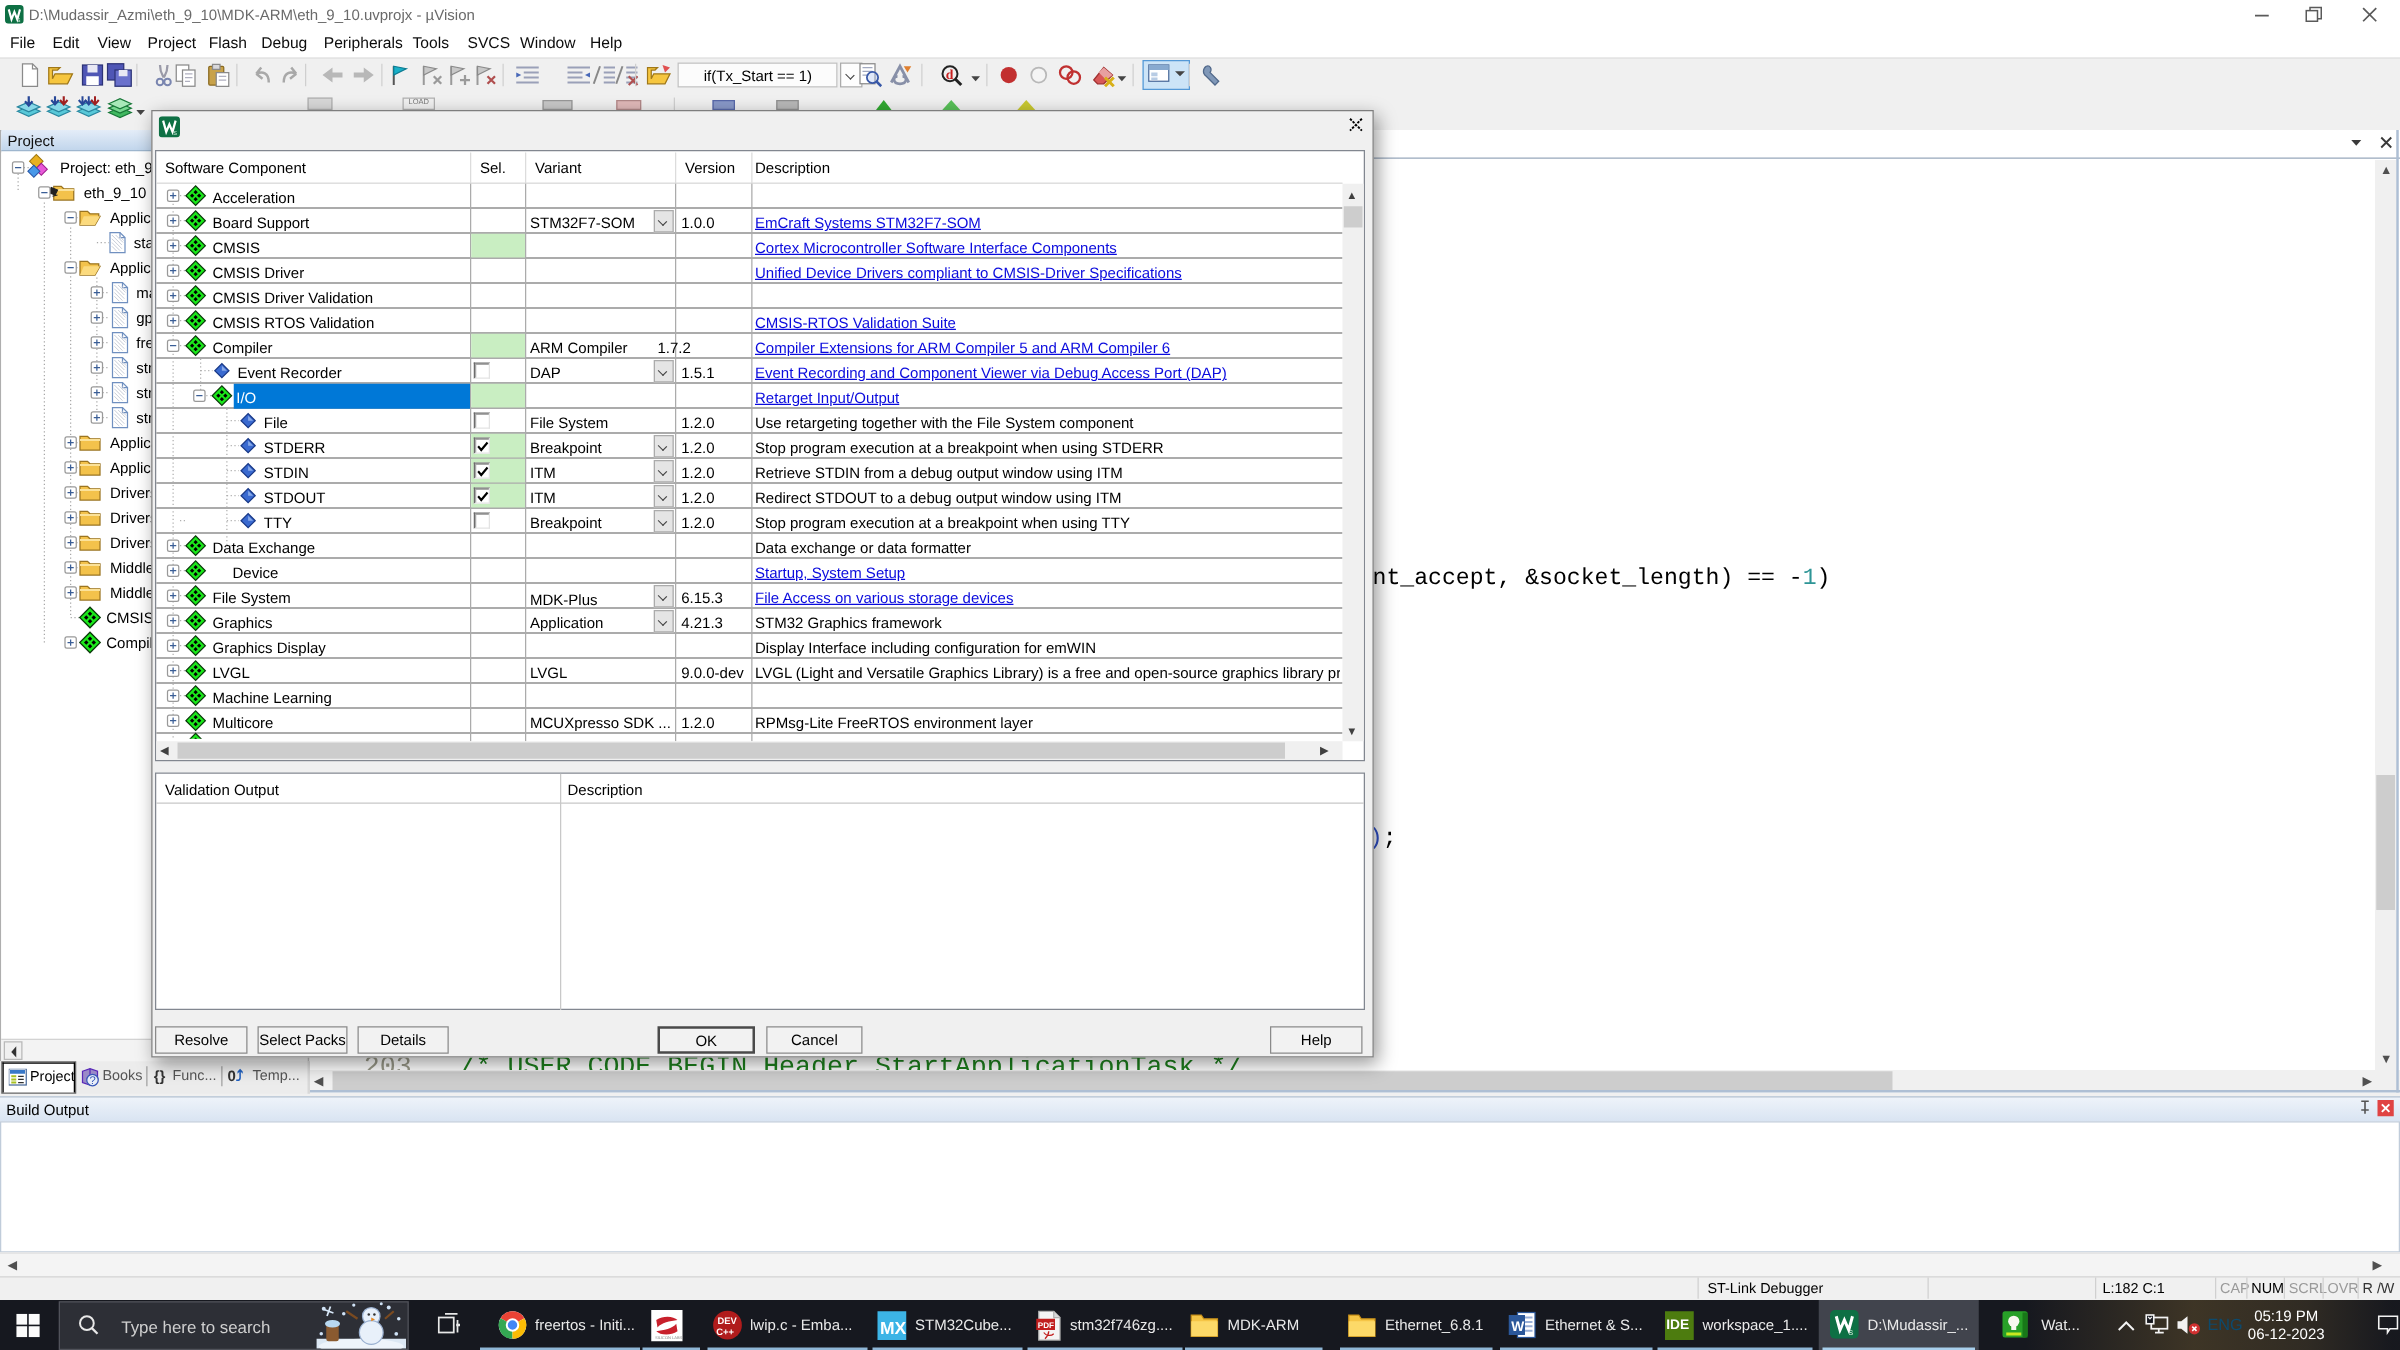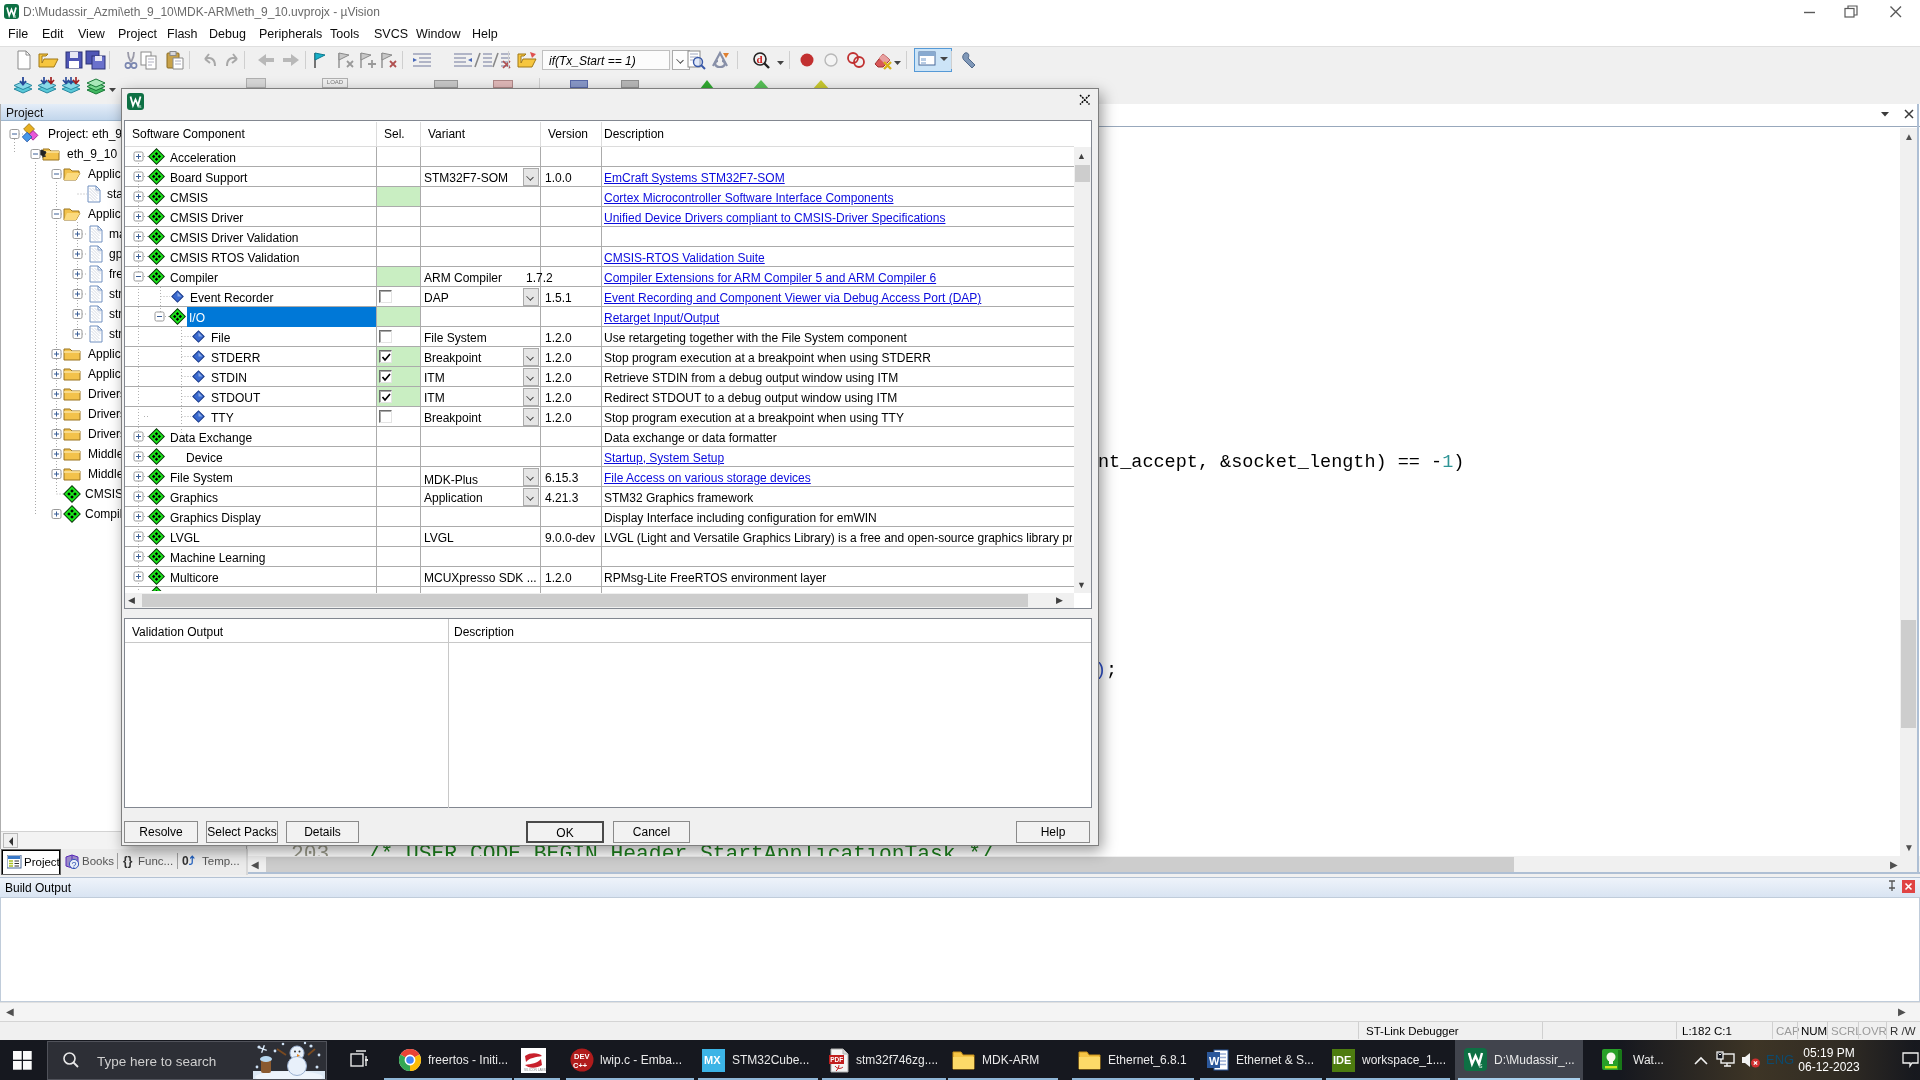--- a/index.html
+++ b/index.html
@@ -201,21 +201,21 @@
       <path d="M11 4 H20 M11 8 H20 M11 12 H20 M11 16 H20" stroke="#9aa0b8" stroke-width="1.7"></path>
       <path d="M13 11 L20 18 M20 11 L13 18" stroke="#b05050" stroke-width="1.7"></path>
     </svg></div>
 <div class="tsep" style="left:508px;"></div>
 <div class="tico" style="left:514px;top:49px;"></div>
 <div class="tico" style="left:517px;"><svg width="21" height="20">
       <path d="M1 6 V17 H15 L19 9 H6 L4 13 V6 L7 6 L9 4 H1 Z" fill="#f6c63f" stroke="#a07818"></path>
       <path d="M13 2 L19 4 L15 8" fill="#e05050"></path>
     </svg></div>
 <div class="abs" id="findbox">
-    <span style="left:6px;font-style:italic;">if(Tx_Start == 1)</span>
+    <span style="left:20px;">if(Tx_Start == 1)</span>
   </div>
 <div class="abs" id="findcombo">
     <div class="chev" style="left:4px;top:6px;"></div>
   </div>
 <div class="tico" style="left:686px;"><svg width="20" height="20">
       <rect x="2" y="1" width="12" height="16" fill="#fff" stroke="#8a8a8a"></rect>
       <path d="M4 4 H12 M4 7 H12 M4 10 H9" stroke="#a0a8c0"></path>
       <circle cx="12" cy="12" r="4.5" fill="rgba(180,200,240,.4)" stroke="#3858a8" stroke-width="1.4"></circle>
       <path d="M15 15 L19 19" stroke="#3858a8" stroke-width="2"></path>
     </svg></div>
@@ -596,21 +596,21 @@
 
 <div class="abs" style="left:570px;top:1048px;width:24px;height:24px;"><svg width="24" height="24">
       <circle cx="12" cy="12" r="11.5" fill="#b01c1c"></circle>
       <text x="4" y="11" font-size="7.5" fill="#fff" font-weight="bold">DEV</text>
       <text x="3" y="20" font-size="7.5" fill="#fff" font-weight="bold">C++</text>
     </svg></div>
 <div class="abs tbtxt" style="left:600px;">lwip.c - Emba...</div>
 <div class="abs tbul" style="left:566px;width:128px;"></div>
 
 <div class="abs" style="left:702px;top:1049px;width:23px;height:23px;background:#3cb4e6;">
-    <span style="position:absolute;left:2px;top:5px;font-size:11px;font-weight:bold;color:#fff;">MX</span>
+    <span style="position:absolute;left:2px;top:5px;font-size:14px;font-weight:bold;color:#fff;">MX</span>
   </div>
 <div class="abs tbtxt" style="left:732px;">STM32Cube...</div>
 <div class="abs tbul" style="left:698px;width:120px;"></div>
 
 <div class="abs" style="left:828px;top:1048px;width:22px;height:25px;"><svg width="22" height="25">
       <path d="M3 1 H15 L20 6 V24 H3 Z" fill="#f4f4f4" stroke="#b0b0b0"></path>
       <path d="M15 1 V6 H20" fill="#d8d8d8" stroke="#b0b0b0"></path>
       <rect x="1" y="7" width="15" height="9" fill="#c11e1e"></rect>
       <text x="2.2" y="14.3" font-size="6.5" fill="#fff" font-weight="bold">PDF</text>
       <path d="M7 18 C9 21 13 21 15 19 M11 17 C11 20 9 22 8 23" stroke="#c11e1e" fill="none"></path>

